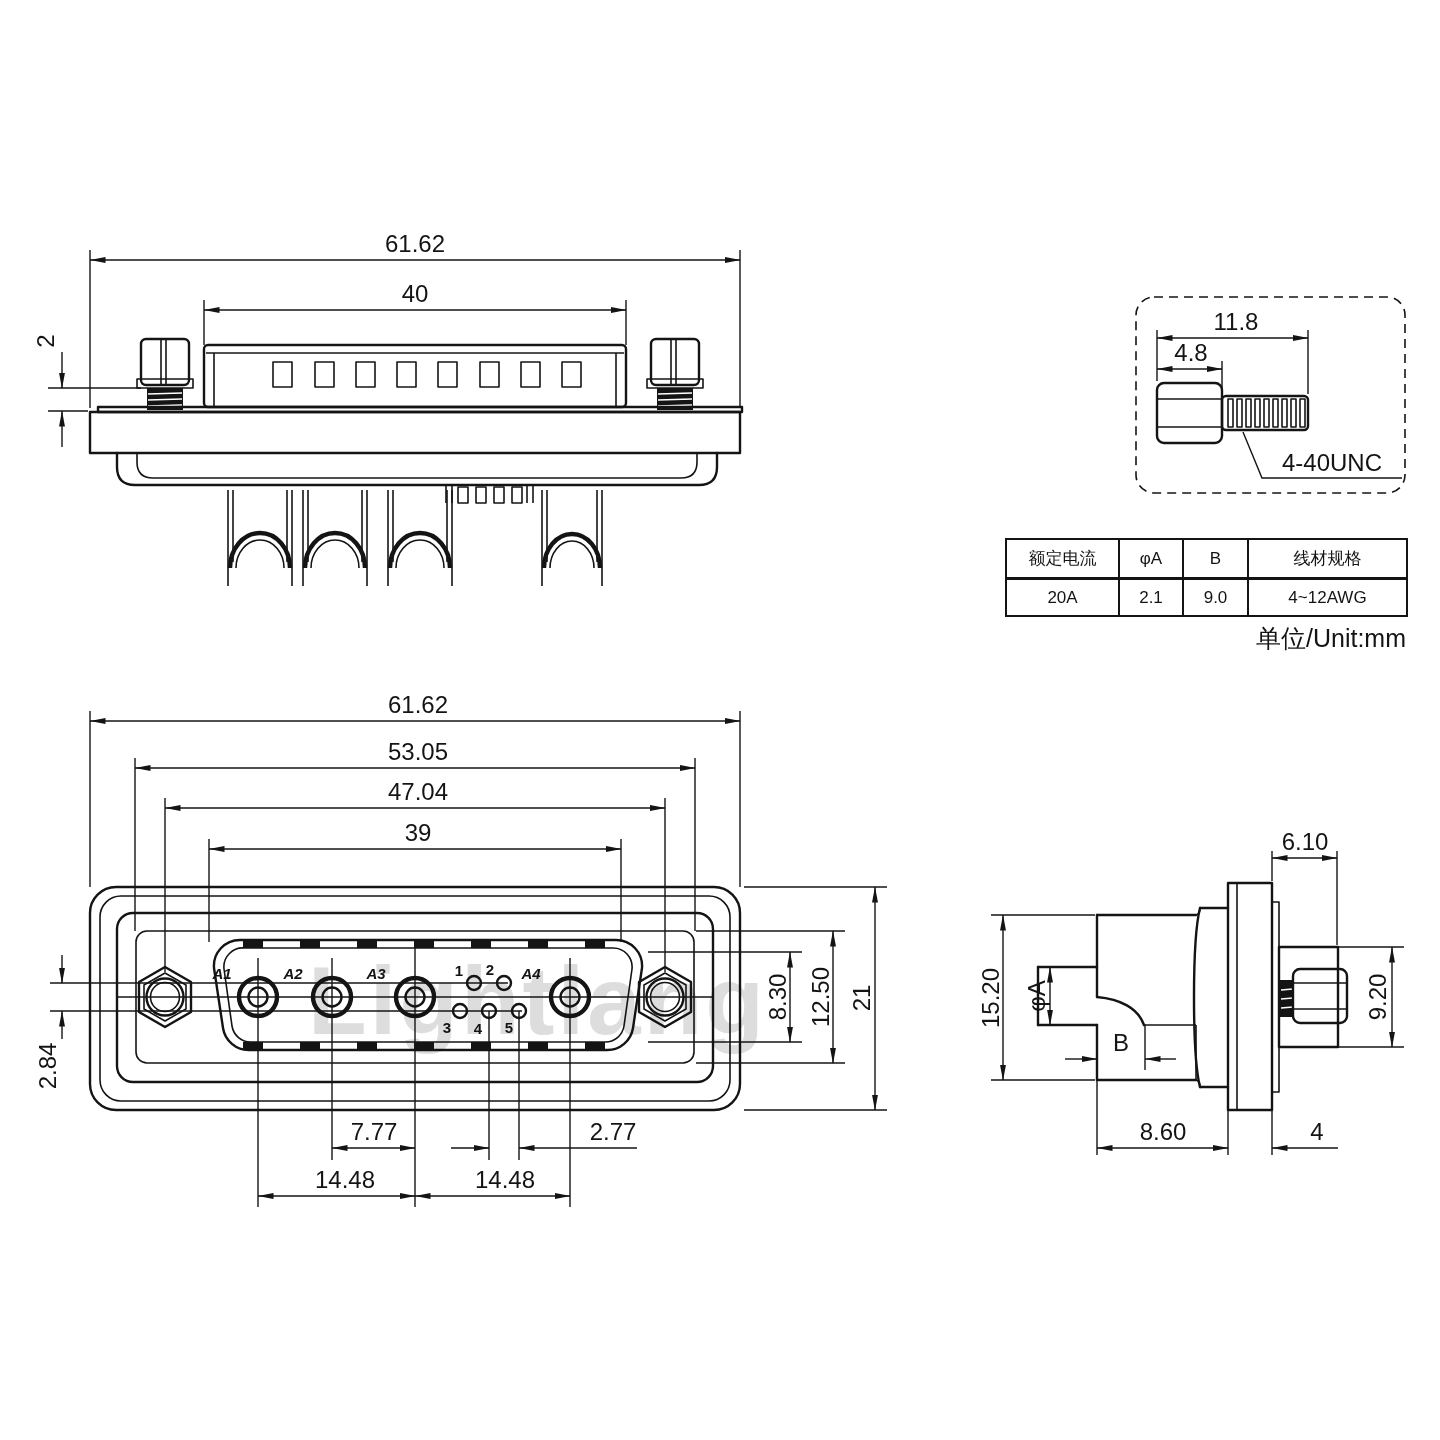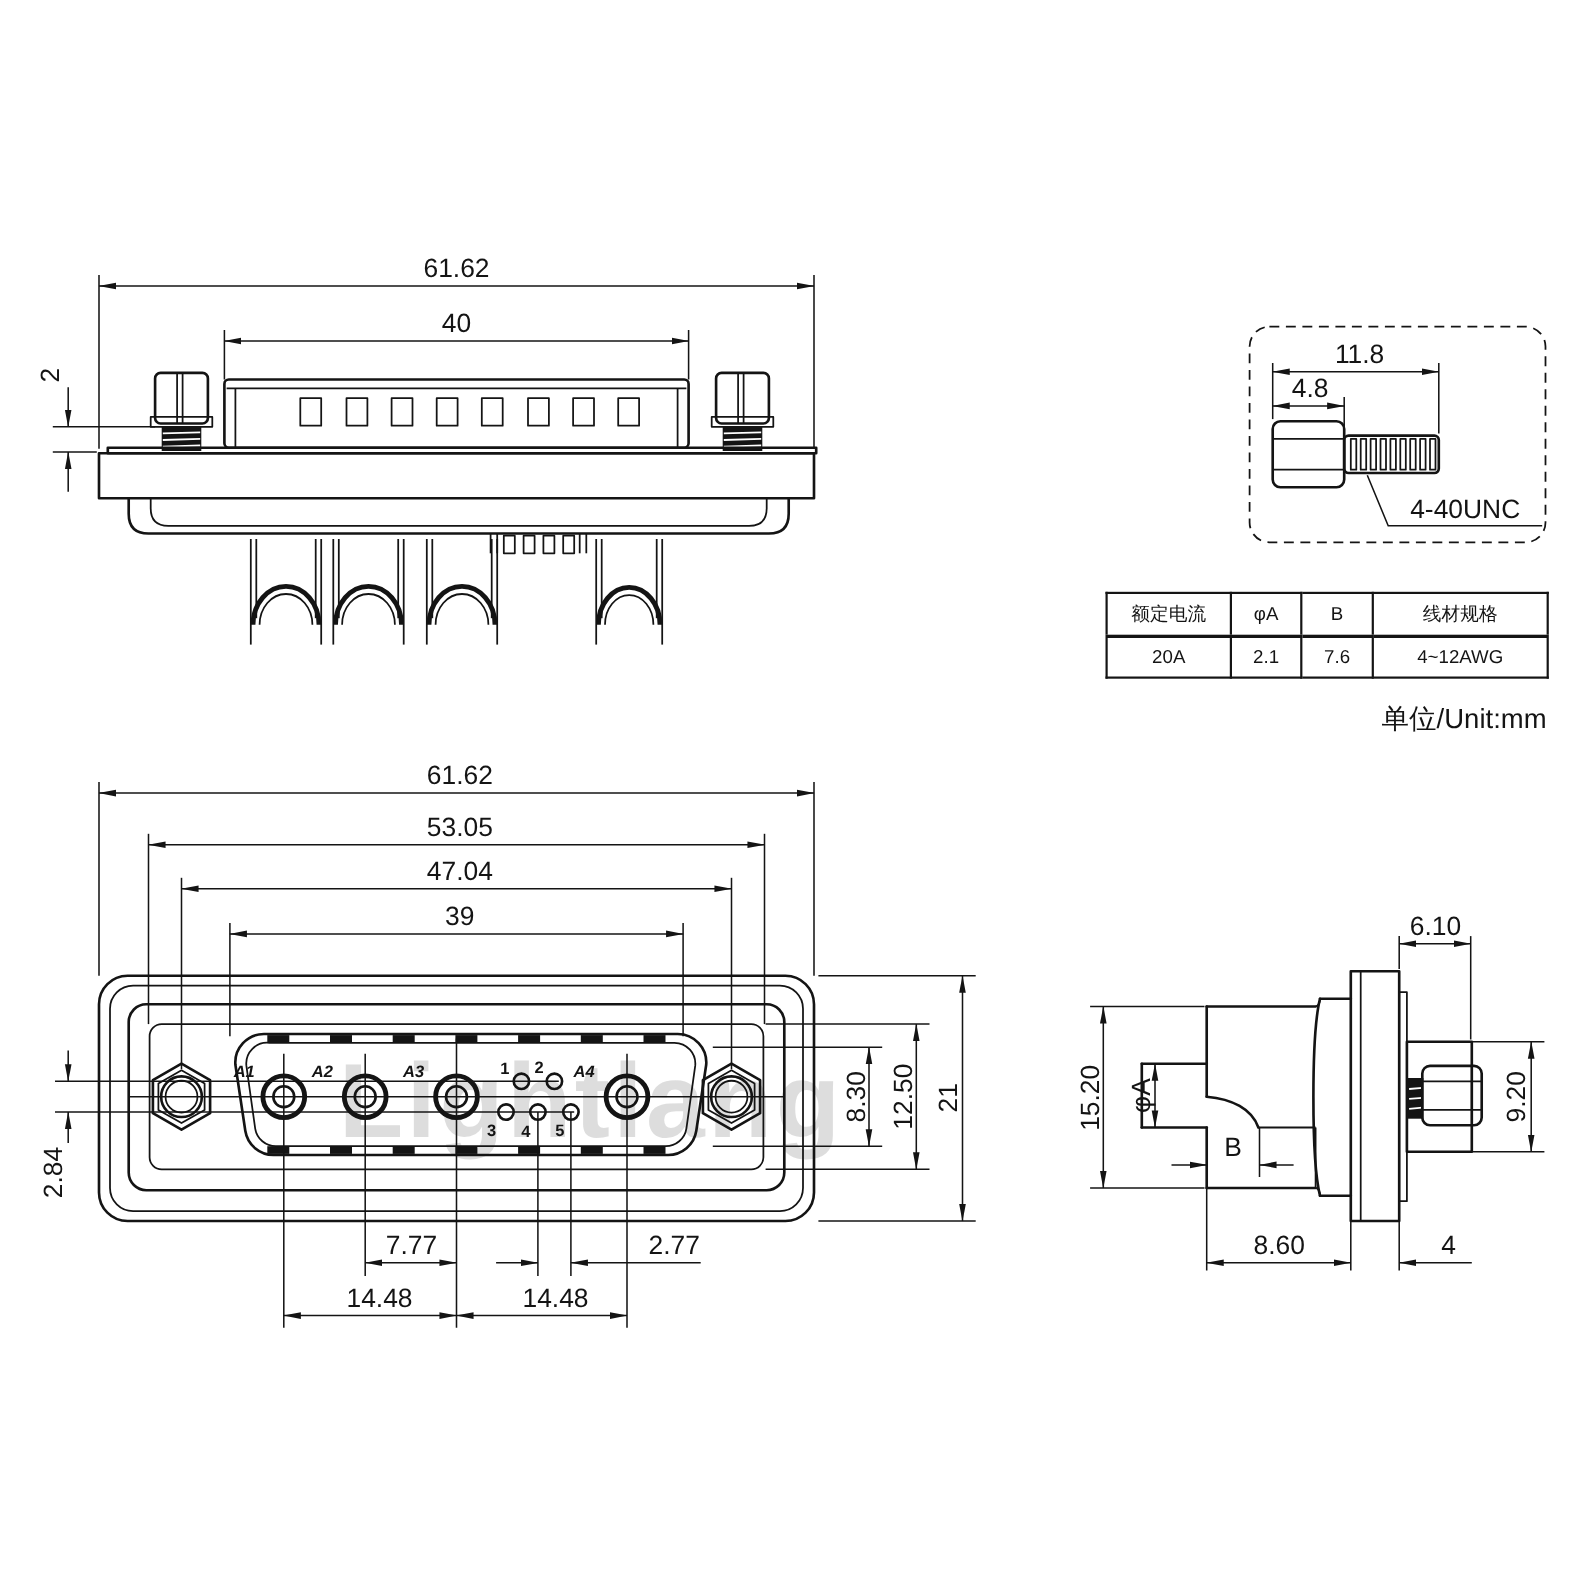--- a/index.html
+++ b/index.html
@@ -16,21 +16,21 @@
   text.d{font-size:24px;fill:#141414;}
   text.pl{font-size:15px;font-weight:bold;font-style:italic;fill:#141414;}
   text.sp{font-size:15px;font-weight:bold;fill:#141414;}
   text.wm{font-size:96px;font-weight:bold;letter-spacing:3px;fill:#c9c9c9;opacity:.62;}
   
   .tbl{position:absolute;left:1005px;top:538px;width:401px;}
   .tbl table{border-collapse:collapse;width:100%;table-layout:fixed;}
   .tbl th,.tbl td{border:2px solid #141414;font-weight:normal;font-size:17px;color:#141414;
       text-align:center;vertical-align:middle;padding:0;height:35px;overflow:hidden;}
   .tbl thead th{height:37px;border-bottom:3px solid #141414;}
-  .unit{margin-top:20px;text-align:right;font-size:25px;color:#141414;}
+  .unit{margin-top:5px;text-align:right;font-size:25px;color:#141414;}
 </style>
 </head>
 <body>
 
 <div id="stage">
 
 <svg id="drawing" width="1440" height="1440" viewBox="0 0 1440 1440">
   <defs>
     <marker id="arr" viewBox="0 0 16 8" markerWidth="16" markerHeight="8" refX="15.5" refY="4" orient="auto-start-reverse" markerUnits="userSpaceOnUse">
       <path d="M16,4 L0,1 L0,7 Z" fill="#141414"></path>
@@ -416,21 +416,21 @@
           <th>额定电流</th>
           <th>φA</th>
           <th>B</th>
           <th>线材规格</th>
         </tr>
       </thead>
       <tbody>
         <tr>
           <td>20A</td>
           <td>2.1</td>
-          <td>7.6</td>
+          <td>9.0</td>
           <td>4~12AWG</td>
         </tr>
       </tbody>
     </table>
     <div class="unit">单位/Unit:mm</div>
   </div>
 
 </div>
 
 </body></html>

